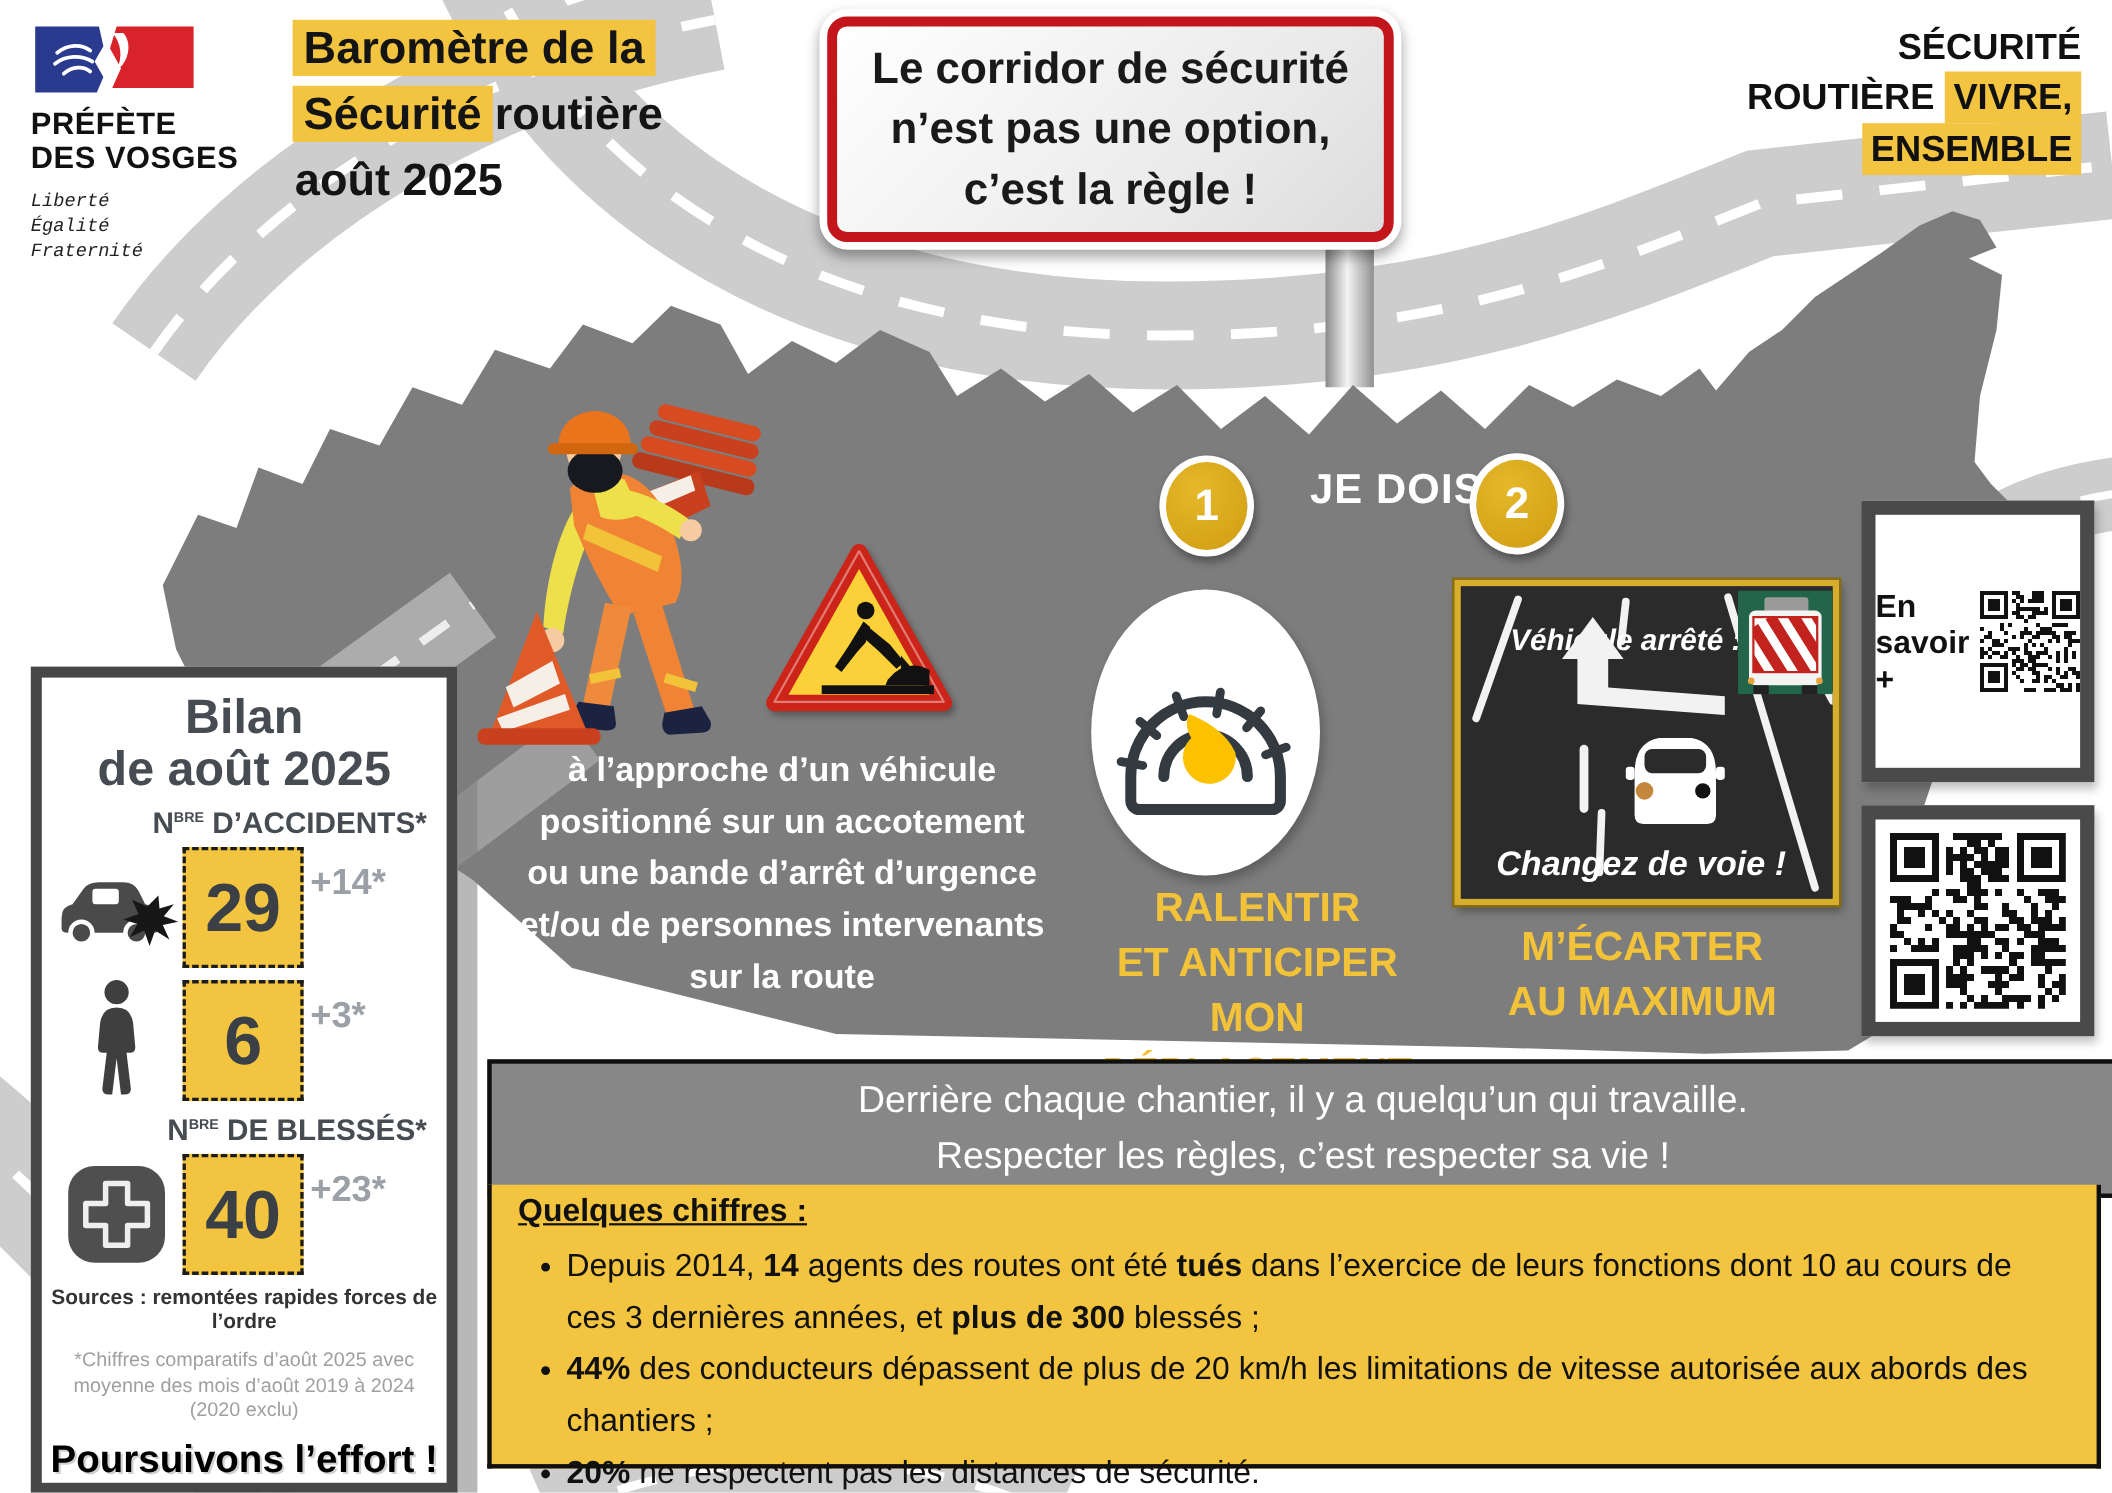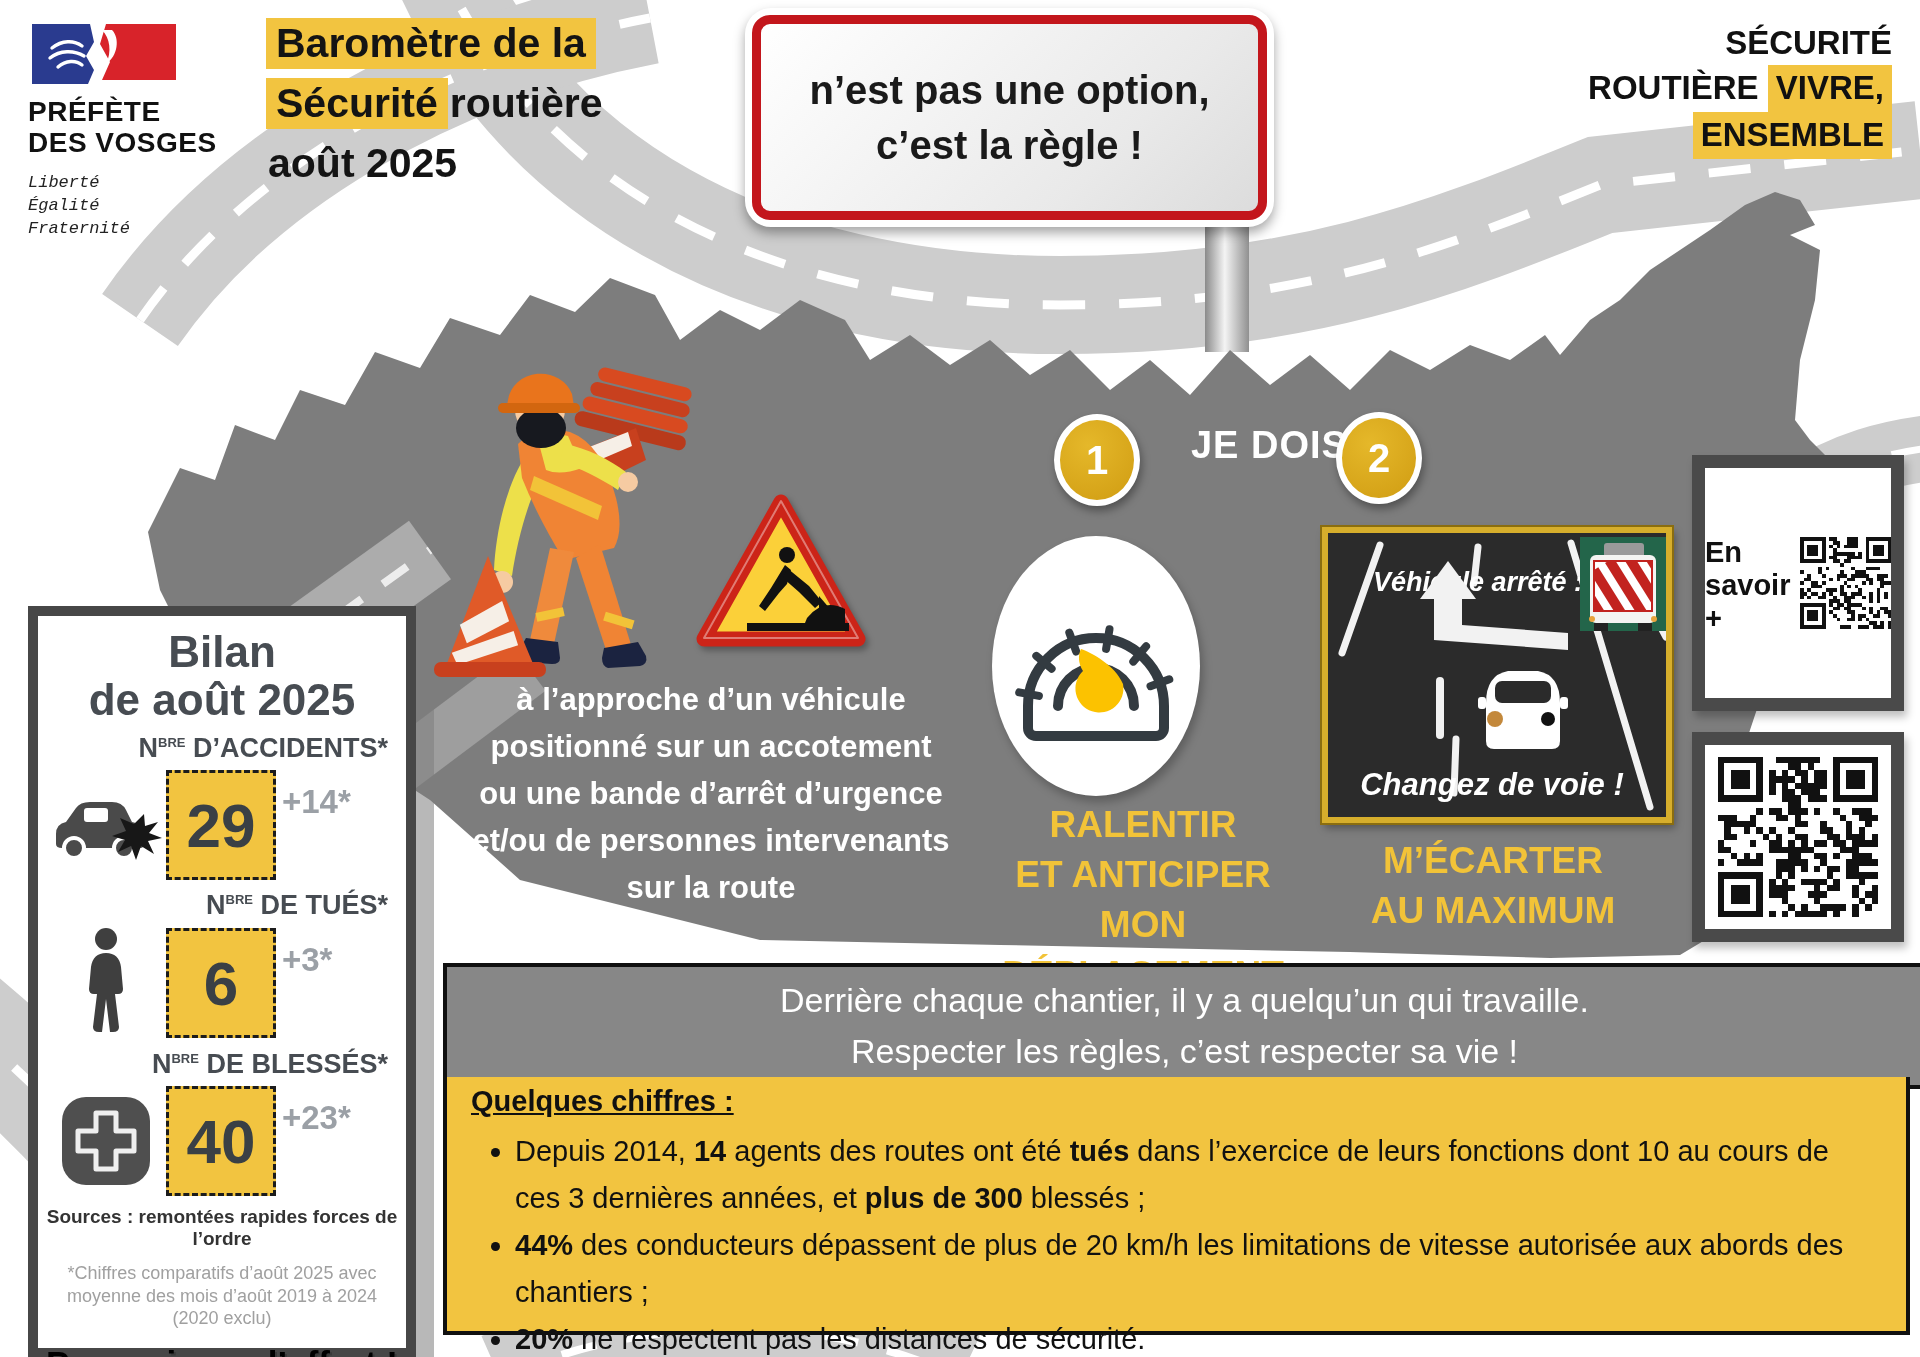--- a/index.html
+++ b/index.html
@@ -159,20 +159,21 @@
   </div>
 
   <div class="abs title">
     <div class="row"><span class="hl">Baromètre de la</span></div>
     <div class="row"><span class="hl">Sécurité</span><span class="nohl"> routière</span></div>
     <div class="row"><span class="nohl">août 2025</span></div>
   </div>
 
   <div class="abs roadsign">
     <div class="inner">
+      <div>Le corridor de sécurité</div>
       <div>n’est pas une option,</div>
       <div>c’est la règle !</div>
     </div>
   </div>
 
   <div class="abs brand">
     <div>SÉCURITÉ</div>
     <div><span>ROUTIÈRE </span><span class="hl">VIVRE,</span></div>
     <div><span class="hl">ENSEMBLE</span></div>
   </div>
@@ -191,21 +192,20 @@
           <circle cx="24" cy="62" r="10" fill="#4A4A4A" stroke="#fff" stroke-width="4"></circle>
           <circle cx="74" cy="62" r="10" fill="#4A4A4A" stroke="#fff" stroke-width="4"></circle>
           <rect x="34" y="22" width="24" height="14" rx="3" fill="#fff"></rect>
           <path d="M84,38 L94,28 L95,40 L108,36 L99,47 L112,52 L98,55 L104,68 L91,60 L86,74 L81,60 L68,66 L75,54 L62,50 L76,45 L70,32 Z" fill="#171717"></path>
         </svg>
       </div>
       <div class="vbox">29</div>
       <div class="delta">+14*</div>
     </div>
 
-    <div class="stat-label"><span>N</span><sup>BRE</sup><span> DE TUÉS*</span></div>
     <div class="stat-row">
       <div class="stat-icon">
         <svg width="54" height="112" viewBox="0 0 54 112">
           <circle cx="27" cy="12" r="11" fill="#3F3F3F"></circle>
           <path d="M27,26 Q40,26 42,40 L44,62 Q44,67 39,67 L36,67 L40,100 Q40,105 34,105 L31,105 L27,72 L23,105 L20,105 Q14,105 14,100 L18,67 L15,67 Q10,67 10,62 L12,40 Q14,26 27,26 Z" fill="#3F3F3F"></path>
         </svg>
       </div>
       <div class="vbox">6</div>
       <div class="delta">+3*</div>
     </div>

